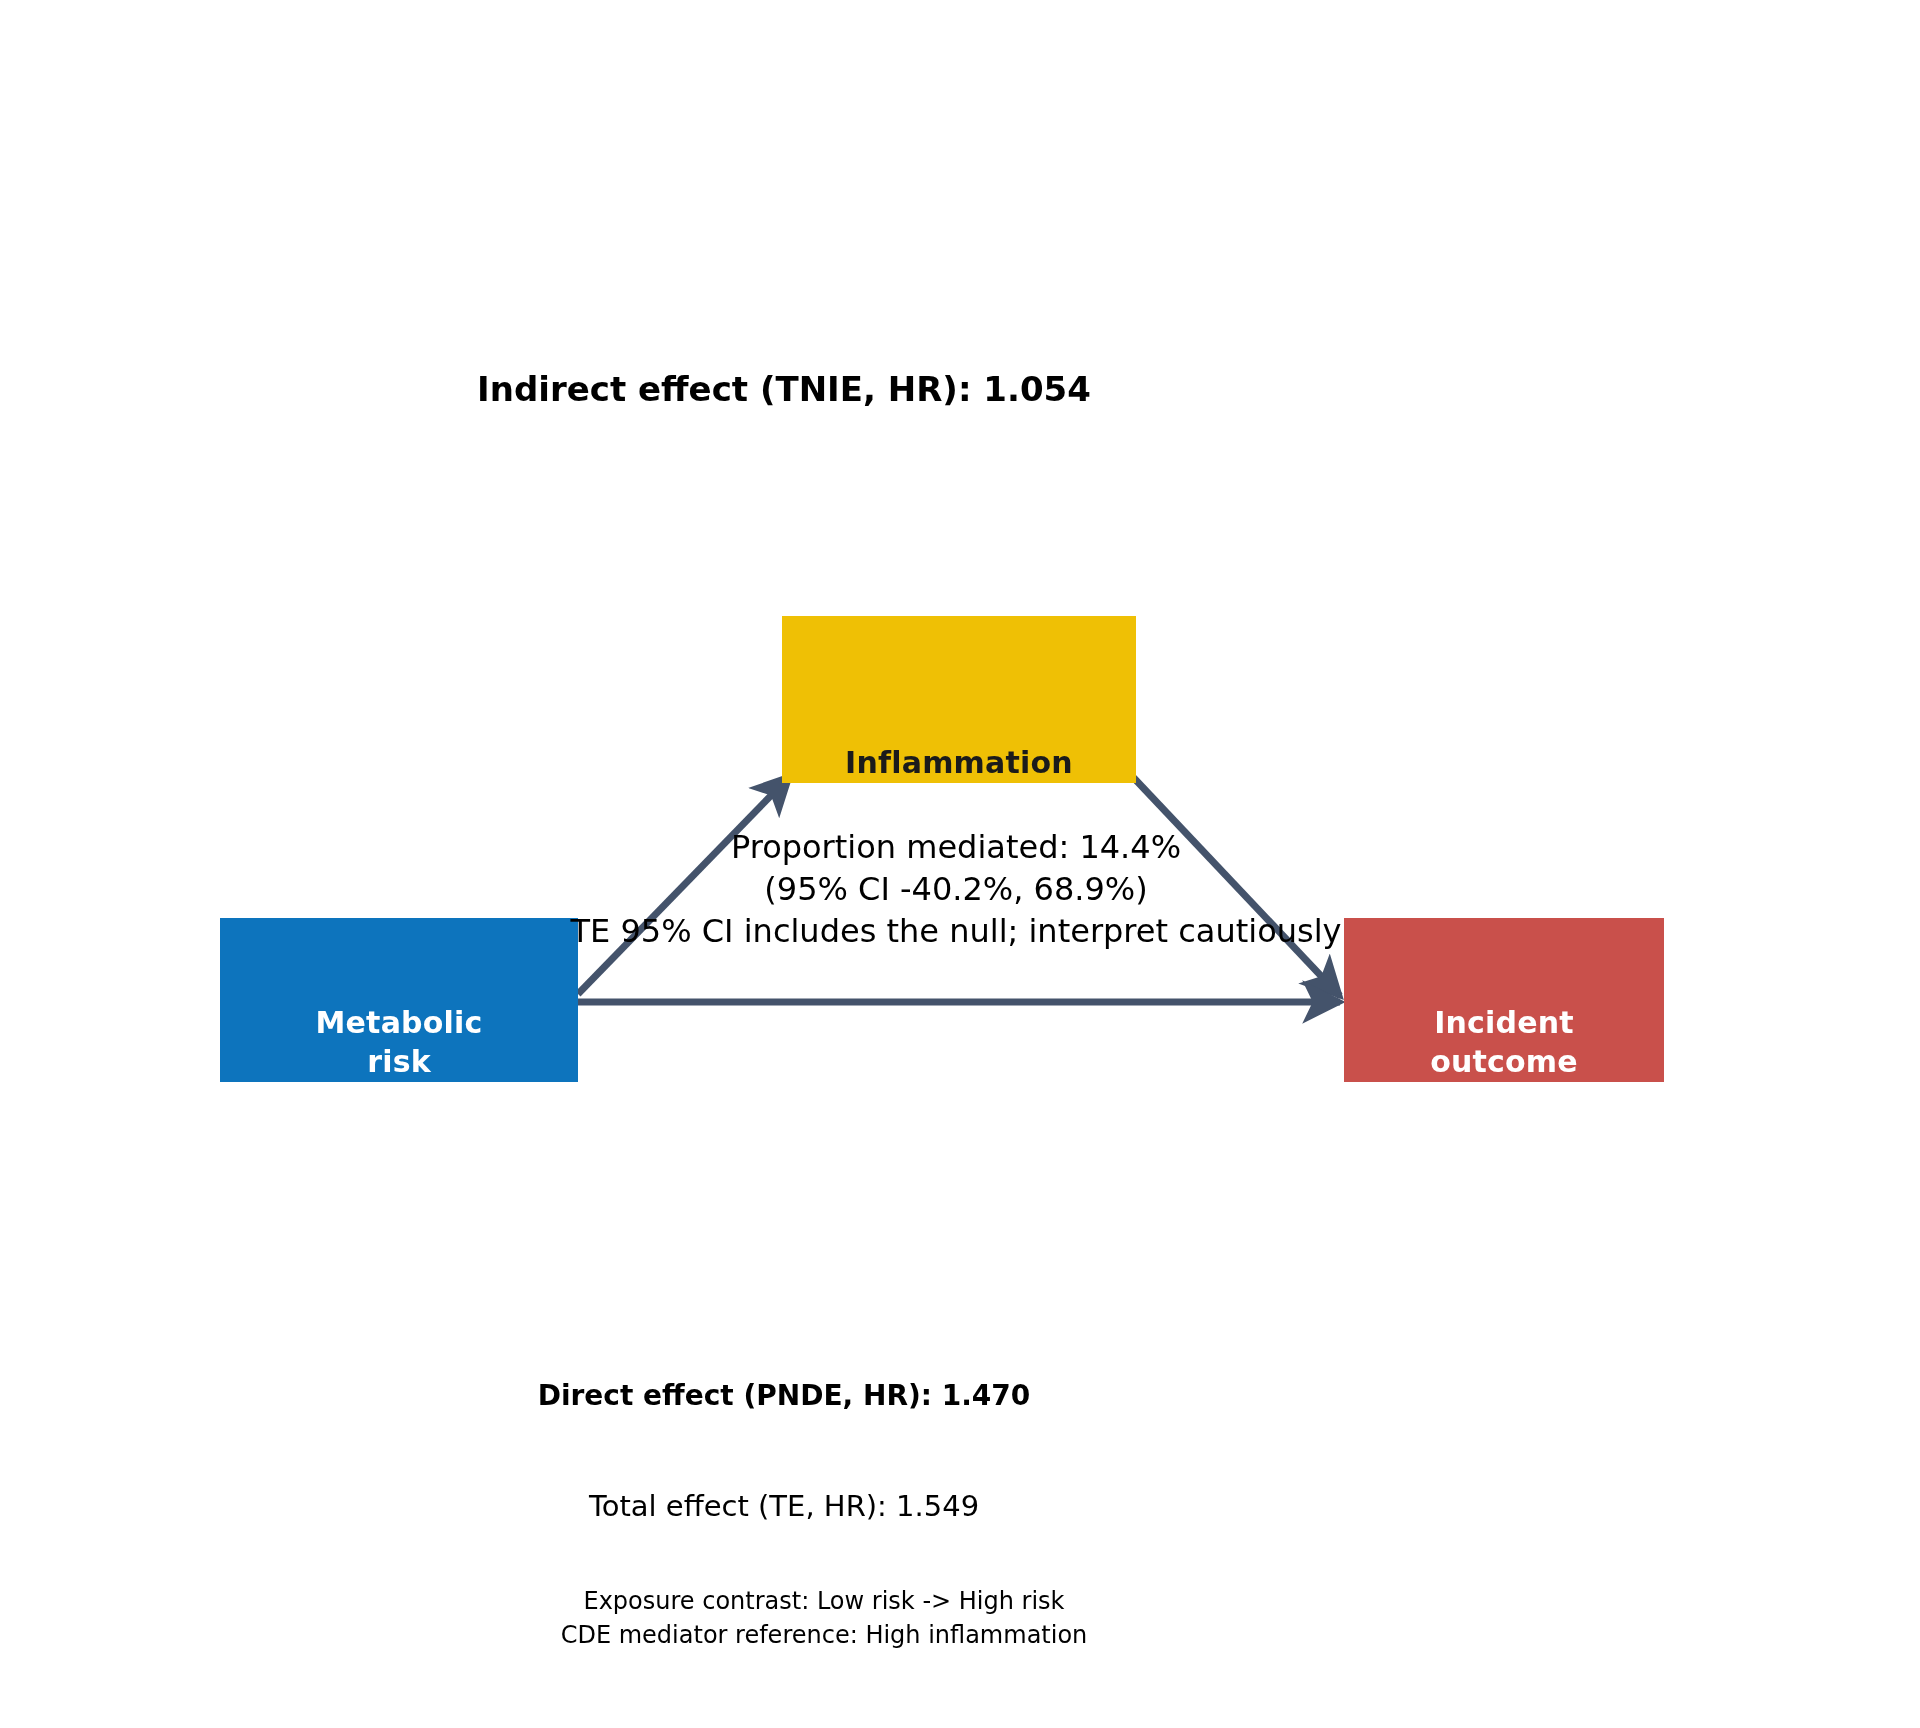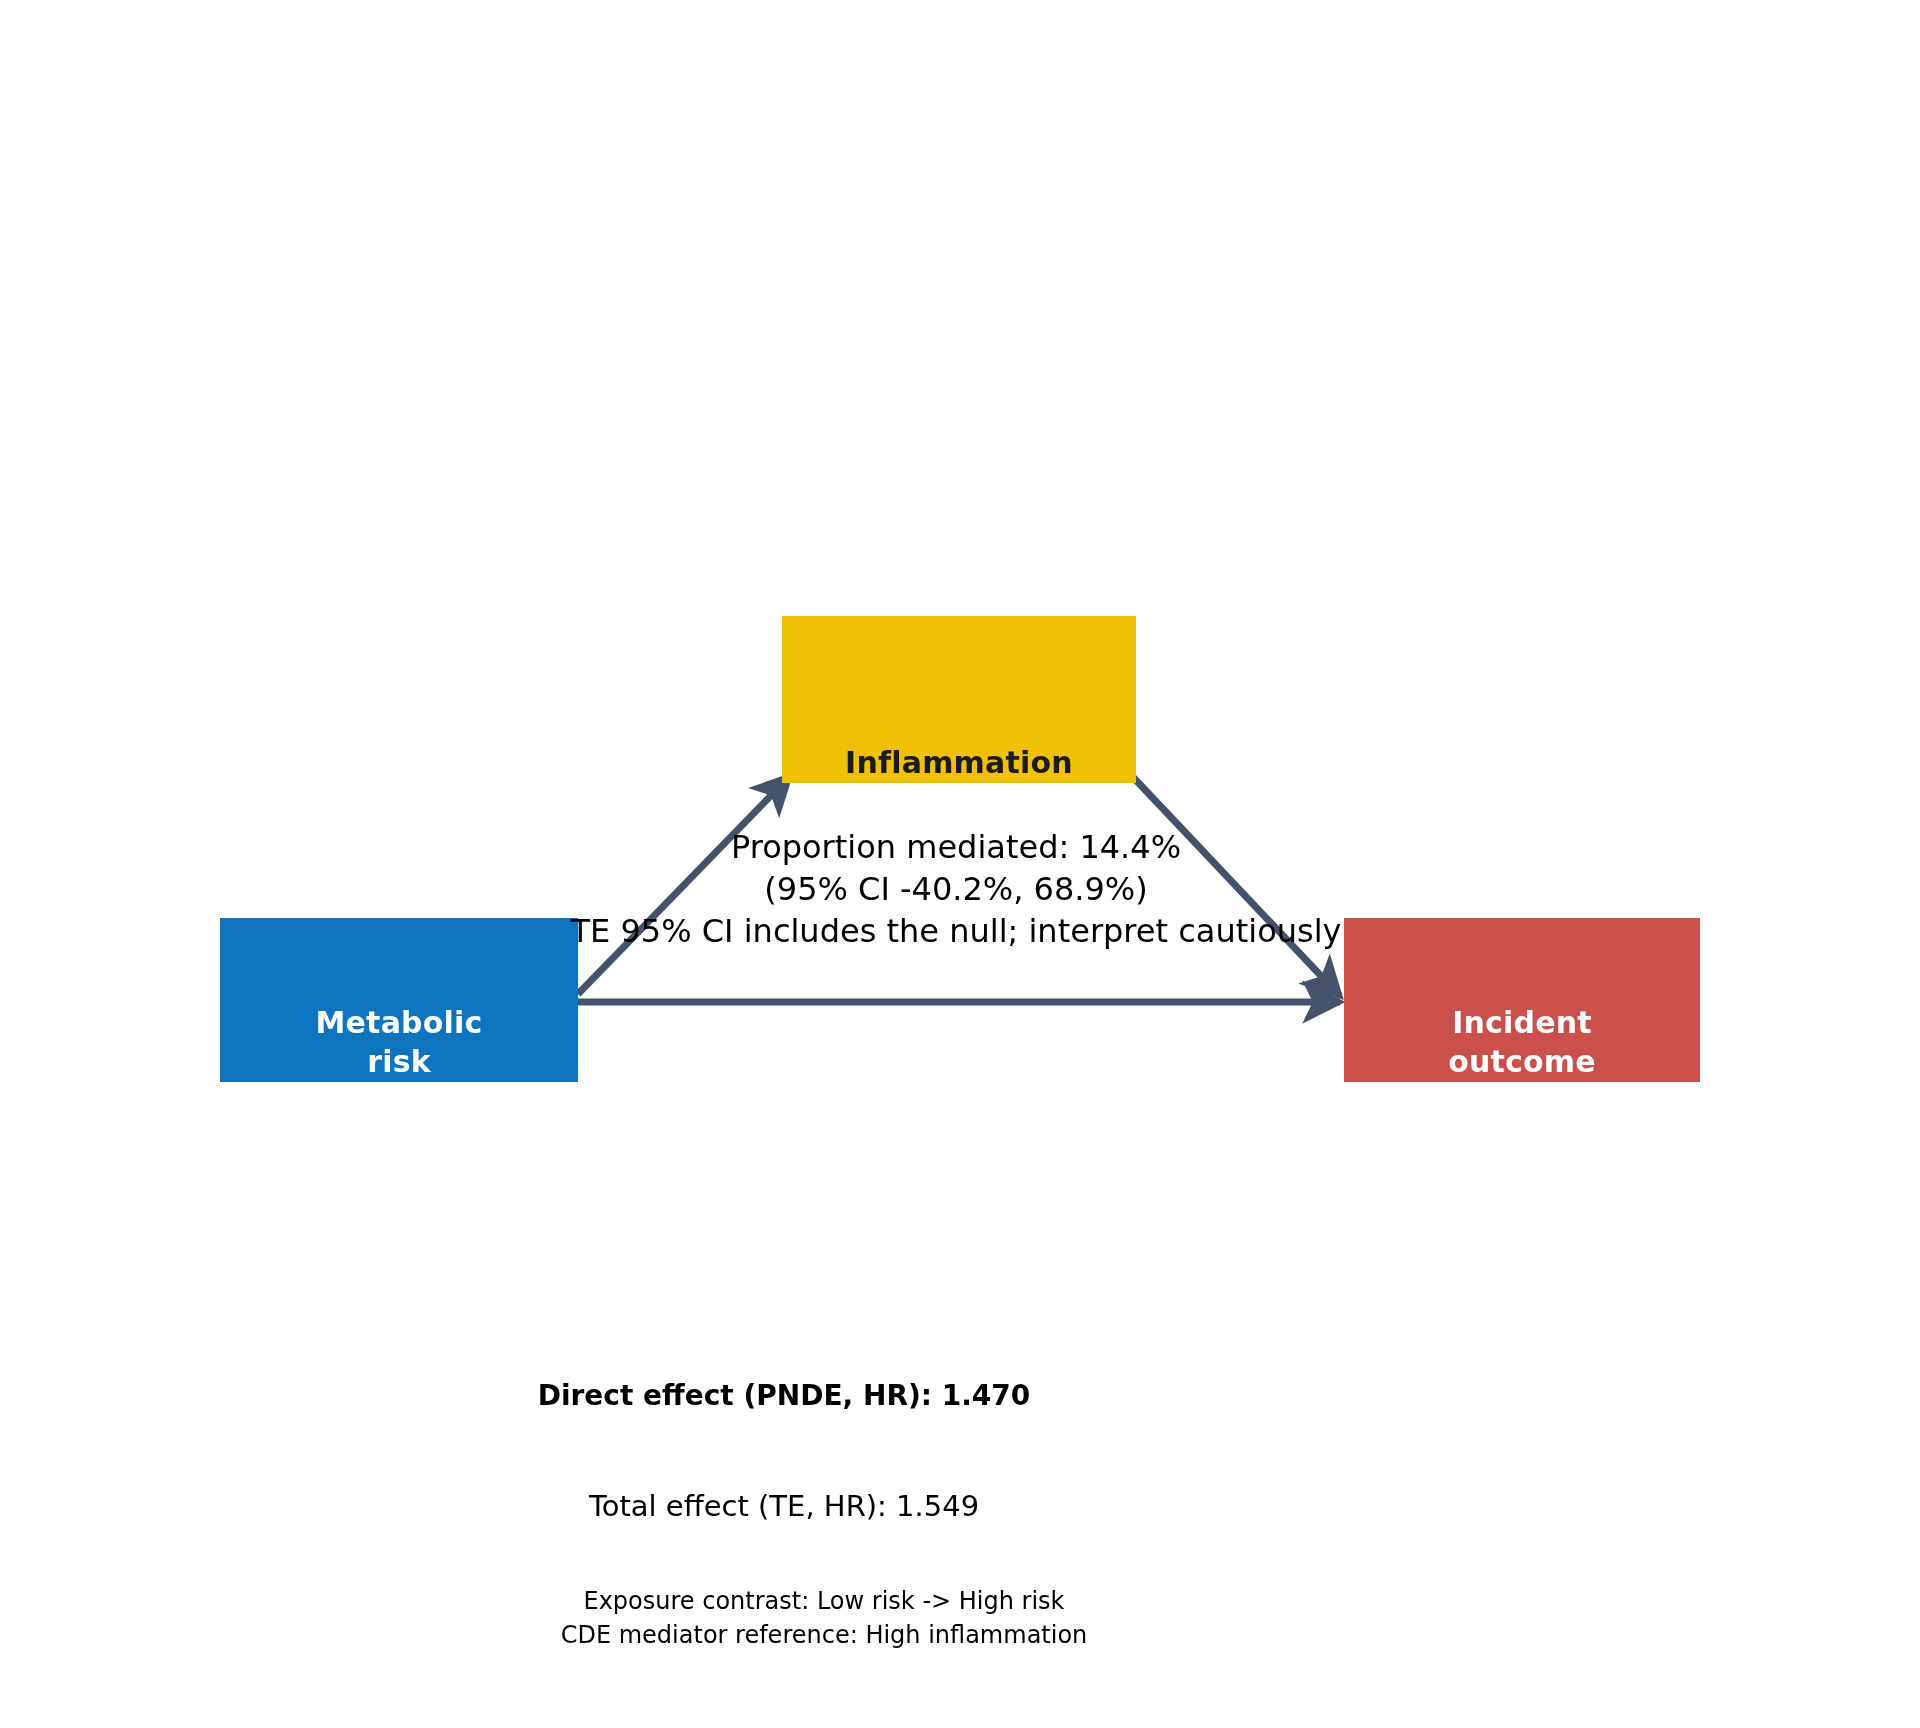--- a/index.html
+++ b/index.html
@@ -55,21 +55,21 @@
     top: 616px;
     width: 354px;
     height: 167px;
     background: #efc005;
     color: #1b1b1b;
     font-size: 30px;
   }
   #node-outcome {
     left: 1344px;
     top: 918px;
-    width: 356px;
+    width: 320px;
     height: 164px;
     background: #c9504b;
     color: #ffffff;
     font-size: 30px;
   }
 
   
   .text-label {
     position: absolute;
     text-align: center;
@@ -127,20 +127,21 @@
       </marker>
     </defs>
 
     <line x1="578" y1="994" x2="790" y2="776" stroke="#44536b" stroke-width="7" marker-end="url(#ah)"></line>
 
     <line x1="1132" y1="776" x2="1340" y2="996" stroke="#44536b" stroke-width="7" marker-end="url(#ah)"></line>
 
     <line x1="578" y1="1002" x2="1340" y2="1002" stroke="#44536b" stroke-width="7" marker-end="url(#ah)"></line>
   </svg>
 
+  <div class="text-label" id="title-indirect">Indirect effect (TNIE, HR): 1.054</div>
 
   <div class="node" id="node-mediator">
     <span>Inflammation</span>
   </div>
 
   <div class="node" id="node-exposure">
     <span>Metabolic
 risk</span>
   </div>
 

